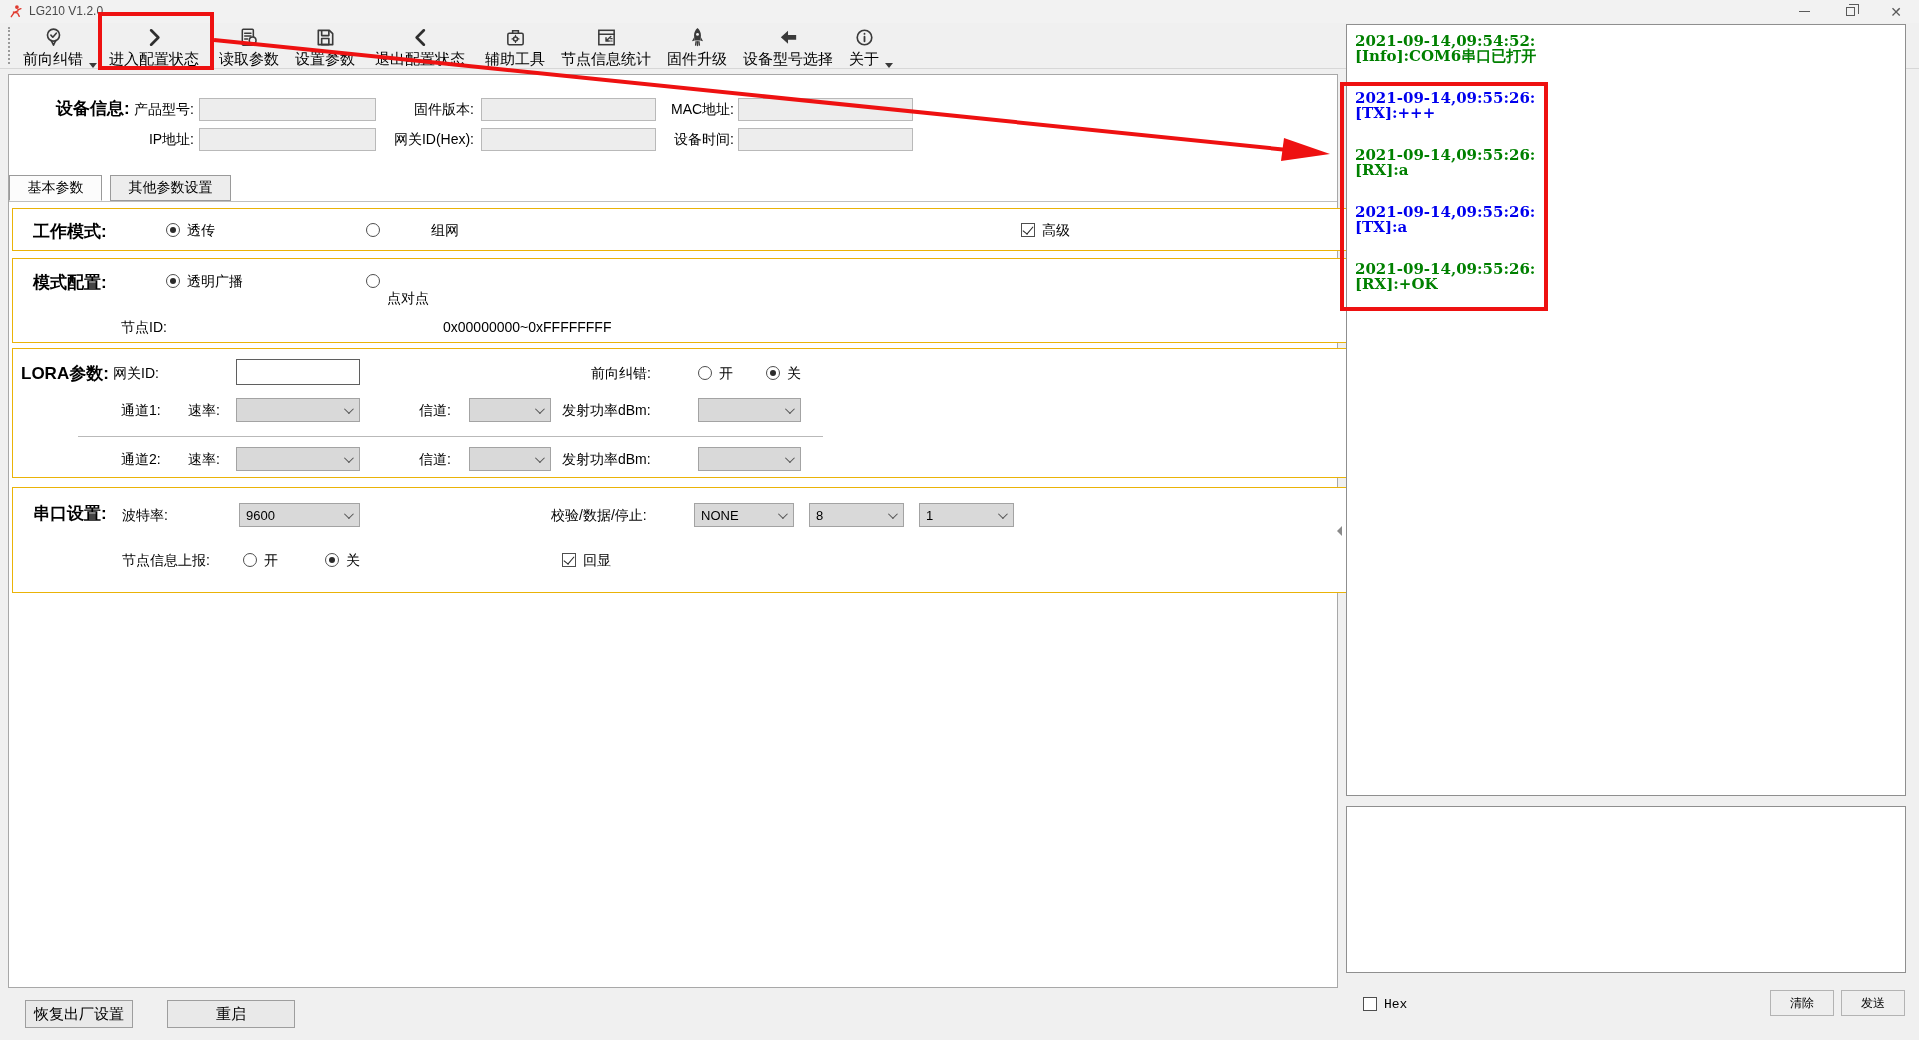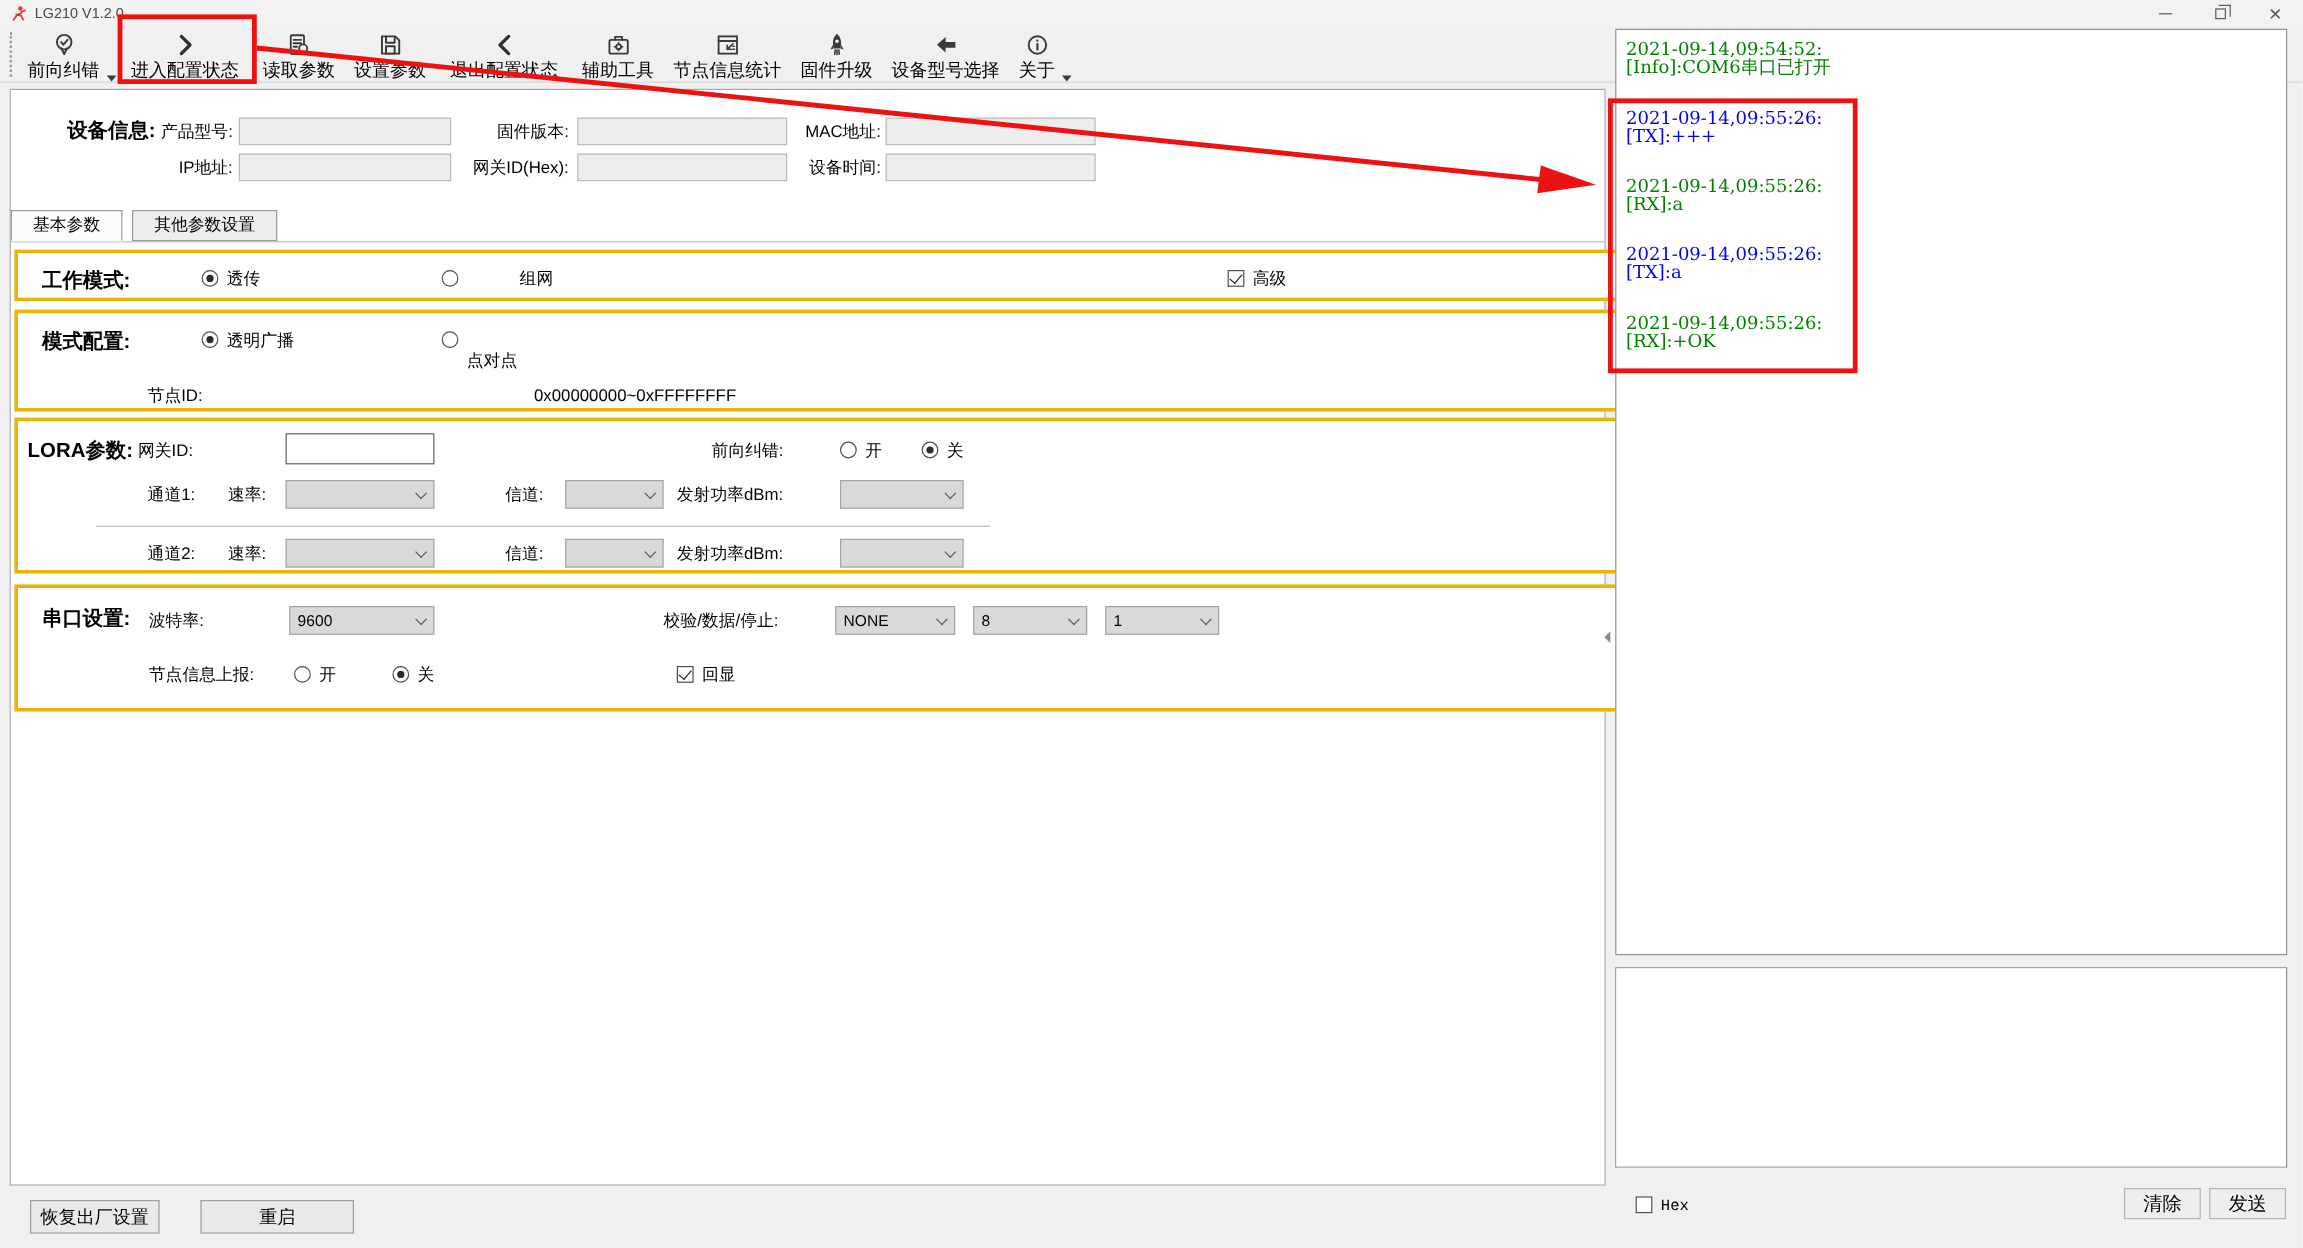--- a/index.html
+++ b/index.html
@@ -39,34 +39,34 @@
   
   .radio { position:absolute; width:14px; height:14px; border:1px solid #4e4e4e; border-radius:50%; background:#fff; }
   .radio.on::after { content:""; position:absolute; left:3px; top:3px; width:6px; height:6px; border-radius:50%; background:#2b2b2b; }
   .cb { position:absolute; width:14px; height:14px; border:1px solid #4e4e4e; background:#fff; }
   .cb.on::after { content:""; position:absolute; left:3px; top:0px; width:5px; height:9px; border-right:1.6px solid #222; border-bottom:1.6px solid #222; transform:rotate(40deg); }
   
   .tab { position:absolute; top:100px; height:26px; font-size:14px; display:flex; align-items:center; justify-content:center; border:1px solid #9a9a9a; background:#ededed; }
   .tab.active { background:#fcfcfc; border-bottom-color:#fcfcfc; z-index:2; }
   .tabline { position:absolute; left:0px; top:126px; width:1328px; height:1px; background:#bfbfbf; }
   
-  .section { position:absolute; left:3px; width:1570px; border:3px solid #eab308; background:#fff; }
+  .section { position:absolute; left:3px; width:1570px; border:1px solid #eab308; background:#fff; }
   .sec-work { top:133px; height:43px; }
   .sec-mode { top:183px; height:85px; }
   .sec-lora { top:273px; height:130px; }
   .sec-serial { top:412px; height:106px; }
   .divider { position:absolute; background:#b9b9b9; height:1px; }
   
   .push-btn { position:absolute; height:28px; background:#e9e9e9; border:1px solid #9e9e9e; font-size:15px; display:flex; align-items:center; justify-content:center; font-family:"Liberation Sans",sans-serif; }
-  .push-btn.small { height:26px; font-size:16px; background:#eeeeee; border-color:#b3b3b3; }
+  .push-btn.small { height:26px; font-size:12px; background:#eeeeee; border-color:#b3b3b3; }
   
   .splitter { position:absolute; left:1336px; top:74px; width:7px; height:914px; display:flex; align-items:center; justify-content:center; }
   .splitter .sp-arrow { width:0; height:0; border-top:5px solid transparent; border-bottom:5px solid transparent; border-right:5px solid #8a8a8a; }
   .log-panel { position:absolute; left:1346px; top:24px; width:560px; height:772px; background:#fff; border:1px solid #8f8f8f; padding:9px 8px; overflow:hidden; }
-  .log-entry { font-family:"DejaVu Serif","Liberation Serif",serif; font-weight:normal; font-size:15px; line-height:15px; margin-bottom:27px; white-space:nowrap; }
+  .log-entry { font-family:"DejaVu Serif","Liberation Serif",serif; font-weight:bold; font-size:15px; line-height:15px; margin-bottom:27px; white-space:nowrap; }
   .send-panel { position:absolute; left:1346px; top:806px; width:560px; height:167px; background:#fff; border:1px solid #8f8f8f; }
   .send-panel textarea { width:100%; height:100%; border:none; resize:none; outline:none; background:#fff; font-family:"Liberation Sans",sans-serif; }
   .hex-label { position:absolute; left:1384px; top:997px; font-family:"Liberation Mono",monospace; font-size:13px; }
   
   .annotation { position:absolute; left:0; top:0; width:1919px; height:1040px; pointer-events:none; z-index:99; }
 </style>
 </head>
 <body>
 
 <div class="titlebar">

